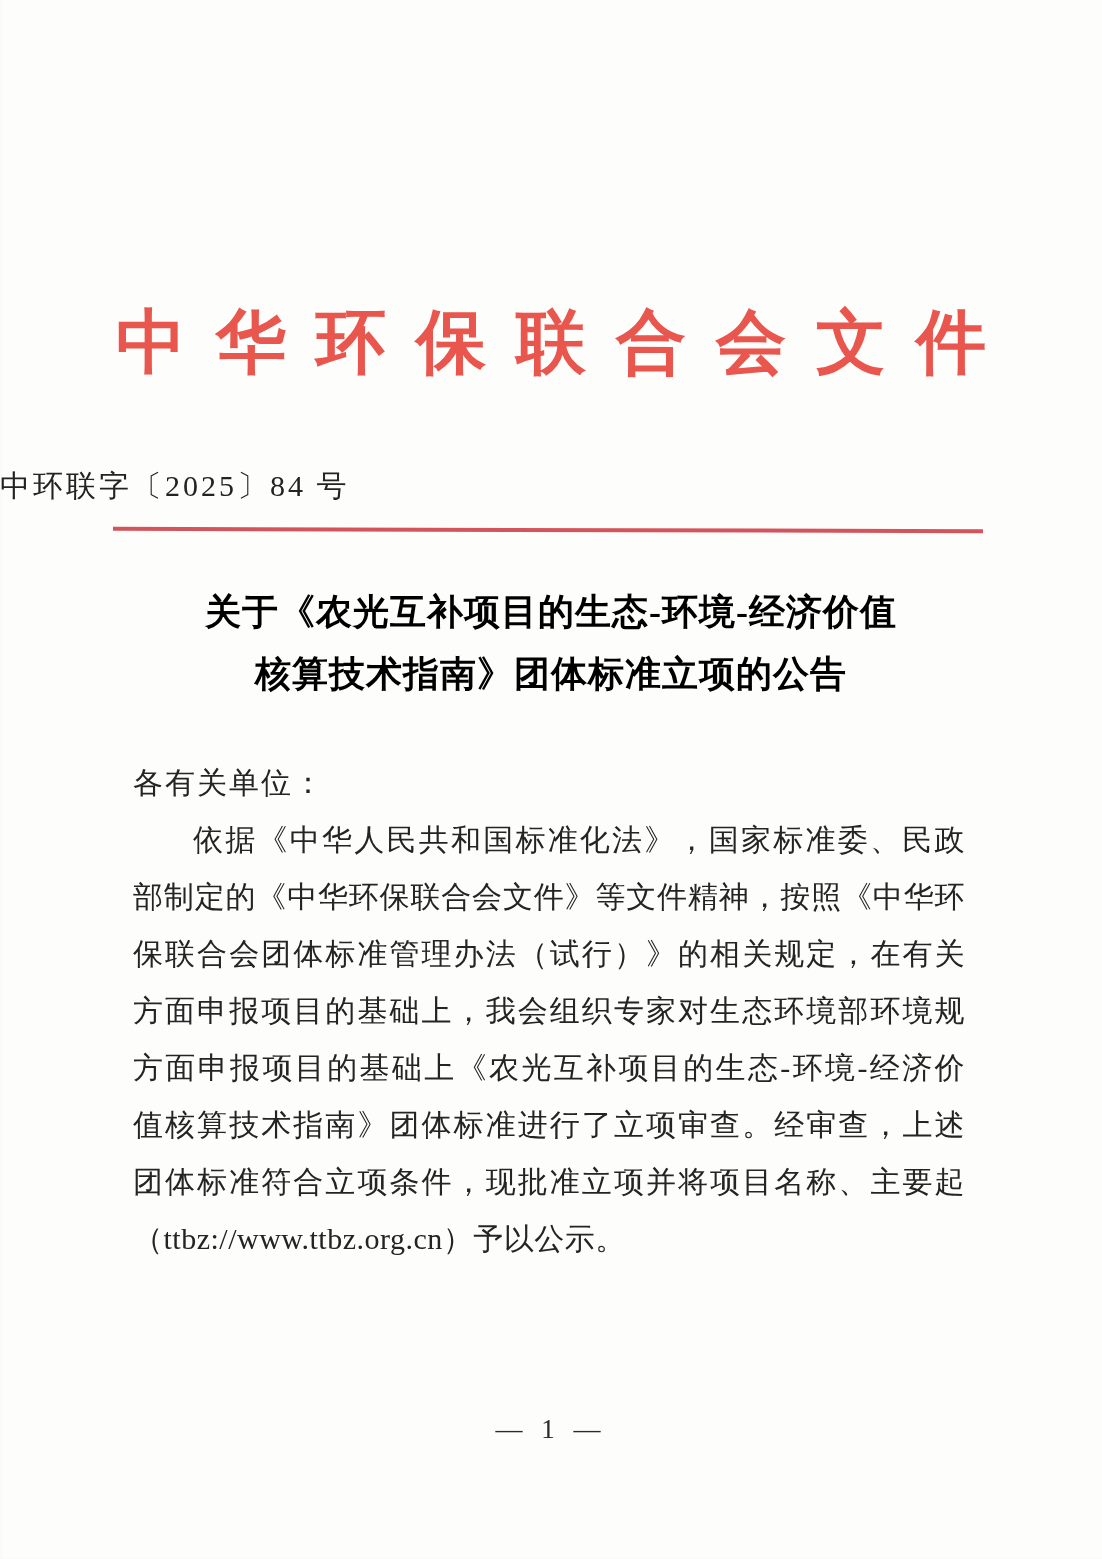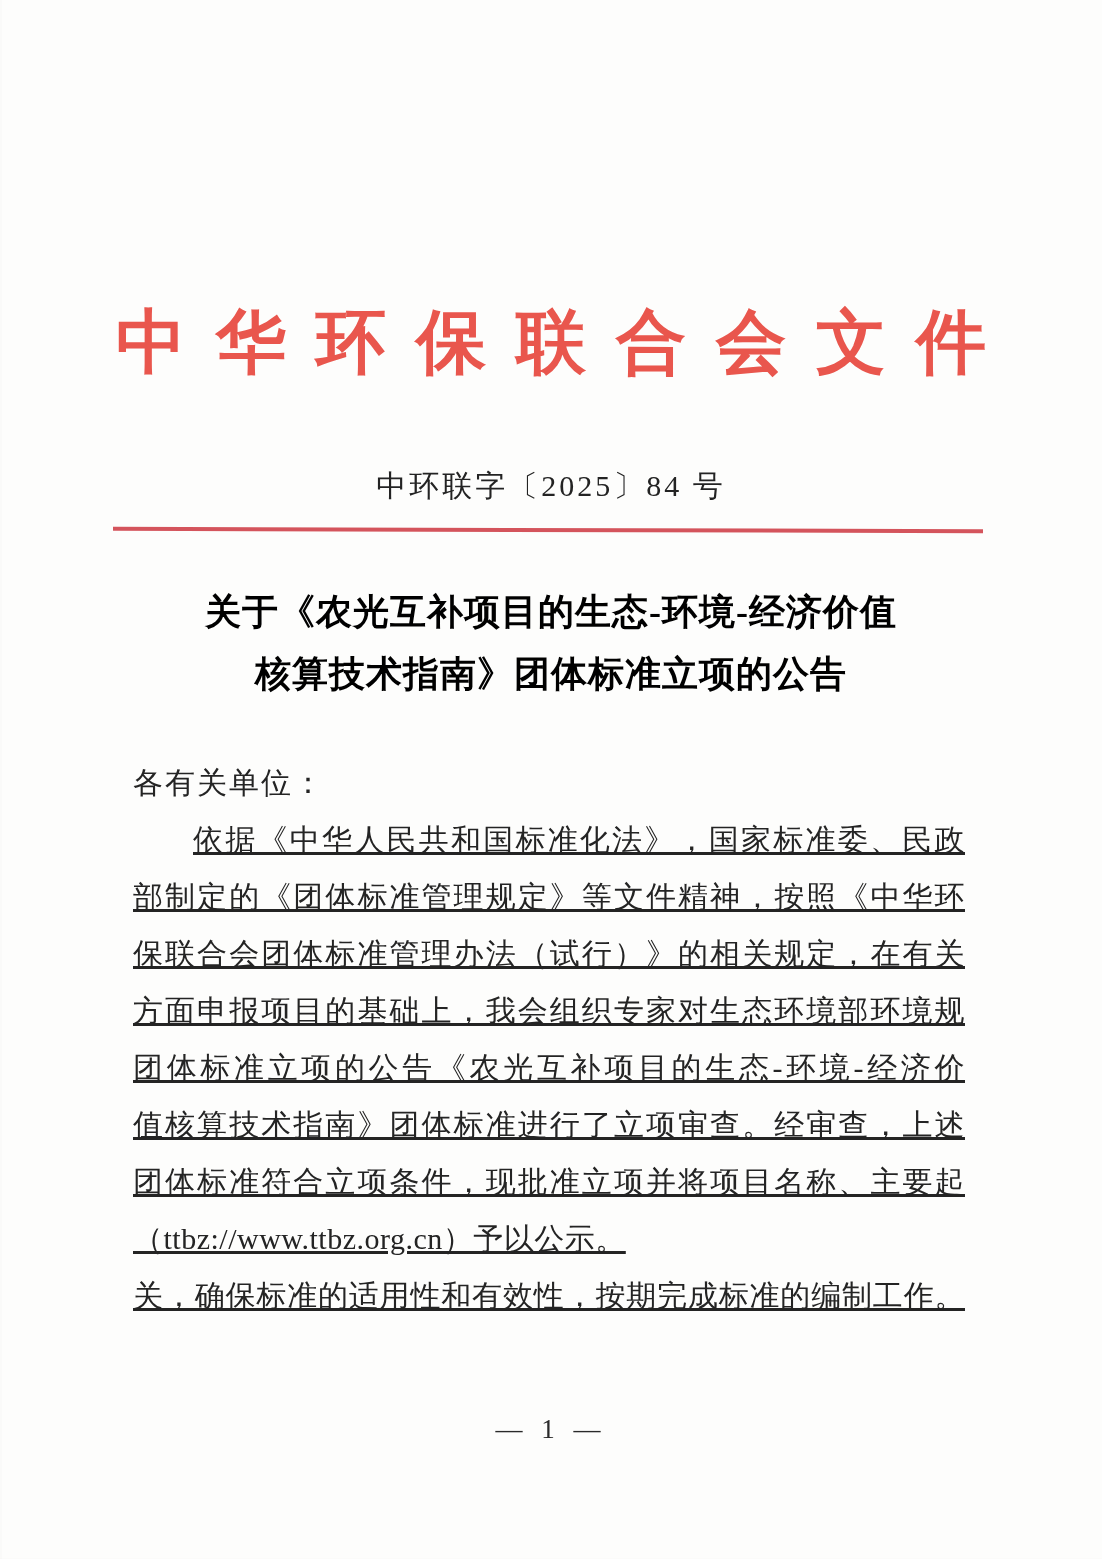--- a/index.html
+++ b/index.html
@@ -39,21 +39,21 @@
     padding-left: 30px;
     box-sizing: border-box;
     color: var(--accent-red, #e9564d);
     white-space: nowrap;
   }
   .doc-number {
     position: absolute;
     top: 466px;
     left: 0;
     width: 100%;
-    text-align: center;
+    text-align: left;
     font-size: 30px;
     letter-spacing: 3px;
     color: #232323;
     white-space: nowrap;
   }
   .red-rule {
     position: absolute;
     top: 528px;
     left: 113px;
     width: 870px;
@@ -83,21 +83,20 @@
     color: #242424;
   }
   .salutation {
     text-align: left;
     letter-spacing: 2px;
   }
   .body-line {
     text-align: justify;
     text-align-last: justify;
     letter-spacing: 0.5px;
-    text-decoration: underline;
   }
   .body-line.no-fill {
     text-align-last: left;
   }
   .body-line.indent {
     text-indent: 2em;
   }
   .page-number {
     position: absolute;
     top: 1414px;
@@ -123,26 +122,25 @@
 
   <div class="doc-title">
     <div>关于《农光互补项目的生态-环境-经济价值</div>
     <div>核算技术指南》团体标准立项的公告</div>
   </div>
 
   <div class="body-block">
     <div class="salutation">各有关单位：</div>
     <div id="paragraphs">
         <div class="body-line indent">依据《中华人民共和国标准化法》，国家标准委、民政</div>
-        <div class="body-line">部制定的《团体标准管理规定》等文件精神，按照《中华环</div>
+        <div class="body-line">部制定的《中华环保联合会文件》等文件精神，按照《中华环</div>
         <div class="body-line">保联合会团体标准管理办法（试行）》的相关规定，在有关</div>
         <div class="body-line">方面申报项目的基础上，我会组织专家对生态环境部环境规</div>
-        <div class="body-line">团体标准立项的公告《农光互补项目的生态-环境-经济价</div>
+        <div class="body-line">方面申报项目的基础上《农光互补项目的生态-环境-经济价</div>
         <div class="body-line">值核算技术指南》团体标准进行了立项审查。经审查，上述</div>
         <div class="body-line">团体标准符合立项条件，现批准立项并将项目名称、主要起</div>
         <div class="body-line no-fill">（ttbz://www.ttbz.org.cn）予以公示。</div>
-        <div class="body-line">关，确保标准的适用性和有效性，按期完成标准的编制工作。</div>
       </div>
   </div>
 
   <div class="page-number">— 1 —</div>
 
 </div>
 
 </body></html>

